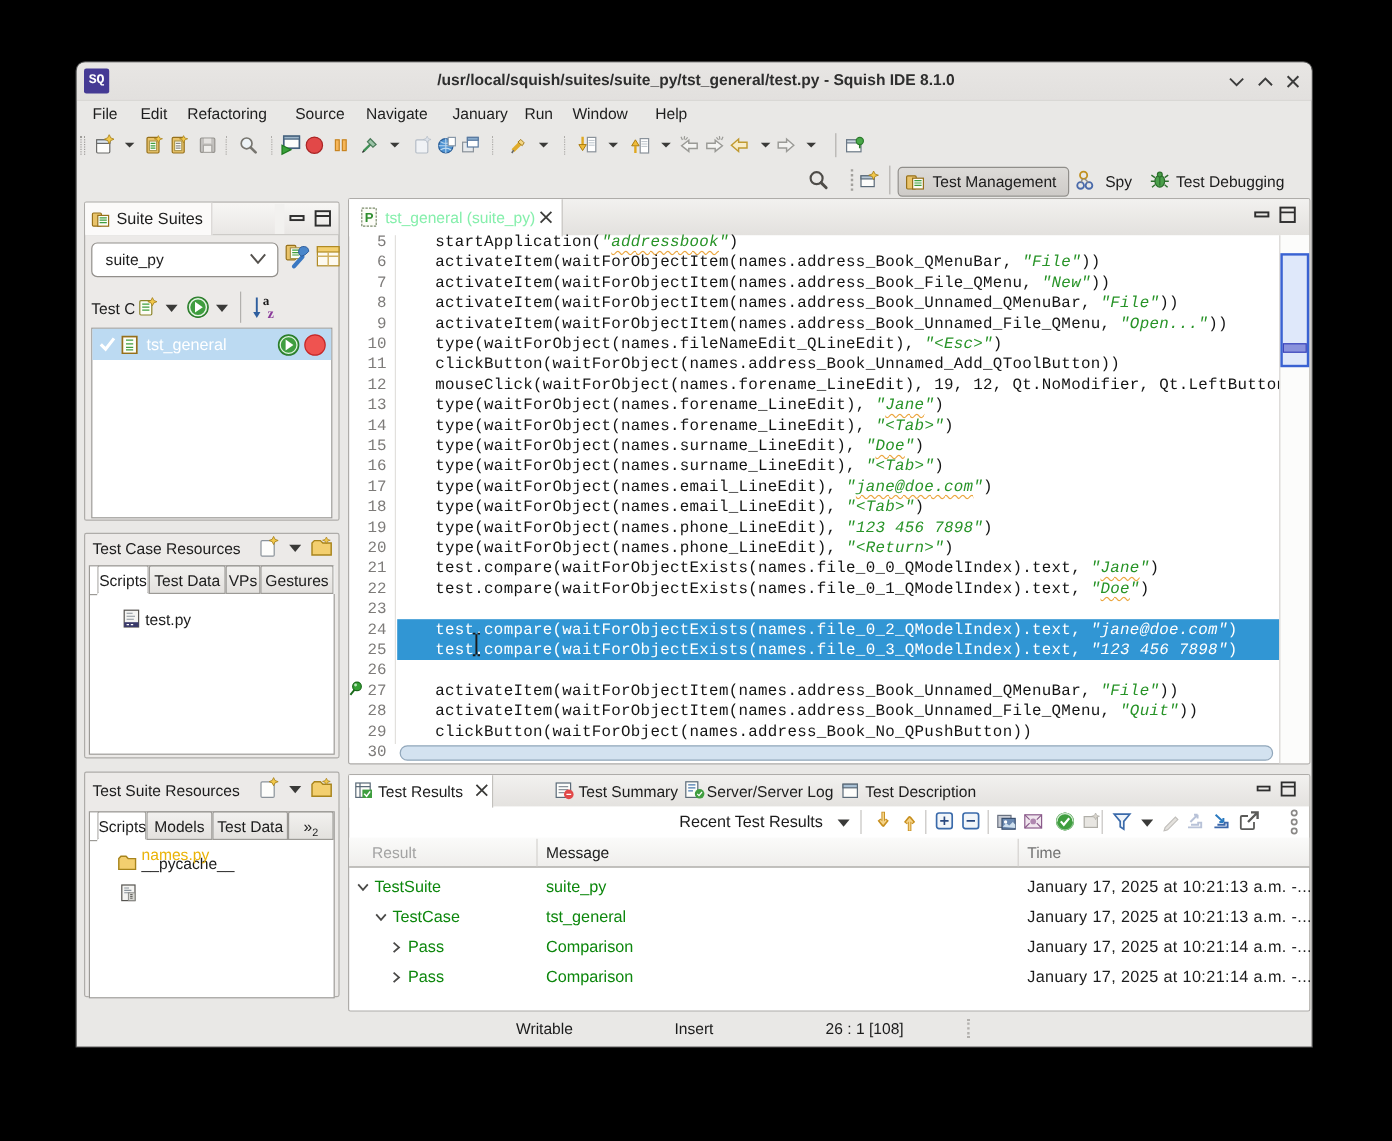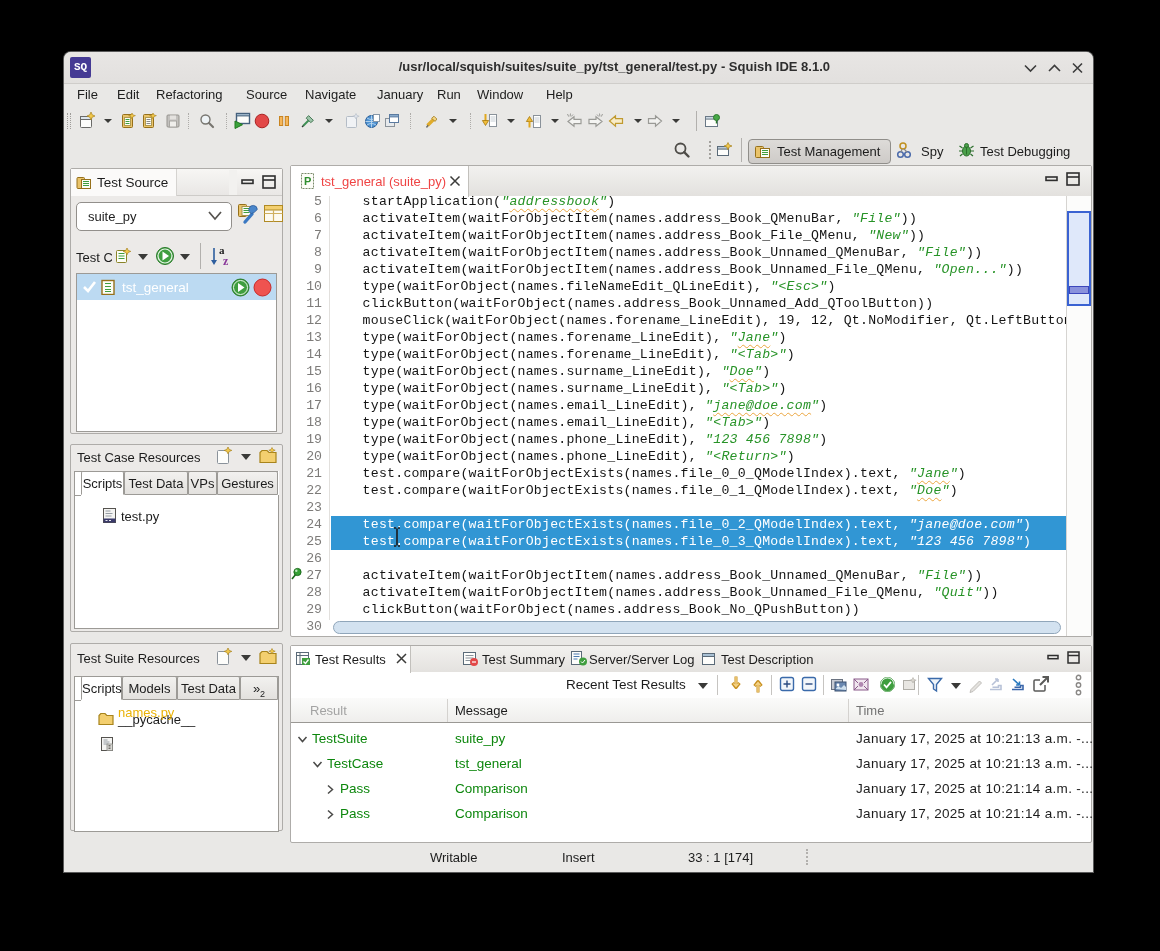--- a/index.html
+++ b/index.html
@@ -14,21 +14,21 @@
 .grn{color:#0d870d}
 svg{display:block}
 </style>
 </head>
 <body>
 <div id="root">
 <div id="win"></div>
 
 <div class="a" style="left:64px;top:52px;width:1029px;height:32px;background:linear-gradient(#e8e6e4,#e2e0de);border-radius:7px 7px 0 0;border-bottom:1px solid #cfcdca"></div>
 <div class="a" style="left:70px;top:57px;width:21px;height:21px;background:#453a94;border-radius:2px;color:#fff;font-weight:bold;font-size:11px;text-align:center;line-height:21px;font-family:'Liberation Mono',monospace">SQ</div>
-<div class="a" style="left:330px;top:59px;width:500px;text-align:right;white-space:nowrap;font-weight:bold;font-size:13px;color:#2e2e2e">/usr/local/squish/suites/suite_py/tst_general/test.py - Squish IDE 8.1.0</div>
+<div class="a" style="left:330px;top:59px;width:500px;text-align:center;white-space:nowrap;font-weight:bold;font-size:13px;color:#2e2e2e">/usr/local/squish/suites/suite_py/tst_general/test.py - Squish IDE 8.1.0</div>
 <svg class="a" style="left:1024px;top:62px" width="60" height="12" viewBox="0 0 60 12" fill="none" stroke="#3c3c3c" stroke-width="1.6">
 <path d="M1 3.5 L6.5 9 L12 3.5"></path>
       <path d="M25 9 L30.5 3.5 L36 9"></path>
       <path d="M49 1.5 L58 10.5 M58 1.5 L49 10.5"></path>
 </svg>
 
 <div class="a" style="left:64px;top:84px;width:1029px;height:22px;color:#1e1e1e">
 <span class="a" style="left:13px;top:3px">File</span>
 <span class="a" style="left:53px;top:3px">Edit</span>
 <span class="a" style="left:92px;top:3px">Refactoring</span>
@@ -197,21 +197,21 @@
 <span class="a" style="left:980px;top:144px;color:#1c1c1c">Test Debugging</span>
 
 <div class="a" style="left:70px;top:168px;width:213px;height:266px;border:1px solid #aeaca9;border-radius:2px;background:#eceae8"></div>
 <div class="a" style="left:71px;top:169px;width:211px;height:27px;background:linear-gradient(#f7f6f4,#e9e7e5);border-bottom:1px solid #cdcbc8"></div>
 <div class="a" style="left:71px;top:169px;width:106px;height:27px;background:#fbfaf9;border-right:1px solid #d5d3d0"></div>
 <svg class="a" style="left:76px;top:175px" width="17" height="16" viewBox="0 0 17 16">
       <rect x="1" y="2.5" width="7.5" height="11" rx="1" fill="#e9c36a" stroke="#96701a"></rect>
       <rect x="5.5" y="4.5" width="9" height="9" fill="#fdfdf6" stroke="#96701a"></rect>
       <path d="M7 6.5h6M7 8.5h6M7 10.5h6" stroke="#3f9e3f" stroke-width="1"></path>
     </svg>
-<span class="a" style="left:97px;top:175px;font-size:13.5px;color:#1c1c1c">Test Source</span>
+<span class="a" style="left:97px;top:175px;font-size:13.5px;color:#1c1c1c">Suite Suites</span>
 <div class="a" style="left:229px;top:170px;width:8px;height:25px;background:#f2f1ef"></div>
 <svg class="a" style="left:240px;top:175px" width="16" height="14" viewBox="0 0 16 14">
       <rect x="2" y="5" width="11" height="3.4" fill="none" stroke="#2e2e2e" stroke-width="1.6"></rect>
     </svg>
 <svg class="a" style="left:261px;top:174px" width="16" height="16" viewBox="0 0 16 16">
       <rect x="2" y="2" width="12" height="12" fill="none" stroke="#2e2e2e" stroke-width="1.6"></rect>
       <path d="M2 6h12" stroke="#2e2e2e" stroke-width="1.6"></path>
     </svg>
 <div class="a" style="left:76px;top:202px;width:156px;height:29px;background:#fff;border:1px solid #928f8b;border-radius:5px"></div>
 <span class="a" style="left:88px;top:209px;color:#1c1c1c">suite_py</span>
@@ -329,21 +329,21 @@
       <path d="M8.5 9.5h2M8.5 11h2M8.5 12.5h2" stroke="#55534f" stroke-width="0.8"></path>
     </svg>
 <span class="a" style="left:118px;top:705px;color:#eab308">names.py</span>
 <div class="a" style="left:290px;top:165px;width:802px;height:472px;border:1px solid #aeaca9;border-radius:2px;background:#fff"></div>
 <div class="a" style="left:291px;top:166px;width:800px;height:30px;background:linear-gradient(#f2f1ef,#e3e1de)"></div>
 <div class="a" style="left:291px;top:166px;width:178px;height:31px;background:#fff;border-right:1px solid #c2c0bc"></div>
 <svg class="a" style="left:300px;top:172px" width="15" height="18" viewBox="0 0 15 18">
       <rect x="1.5" y="1.5" width="12" height="15" fill="#fdfdf8" stroke="#7a8a6a" stroke-dasharray="2 1"></rect>
       <text x="4" y="13" font-size="11" font-weight="bold" fill="#2f8e2f" font-family="Liberation Sans">P</text>
     </svg>
-<span class="a" style="left:321px;top:174px;color:#ef4444">tst_general (suite_py)</span>
+<span class="a" style="left:321px;top:174px;color:#86efac">tst_general (suite_py)</span>
 <svg class="a" style="left:448px;top:174px" width="14" height="14" viewBox="0 0 14 14">
       <path d="M2.5 2.5 L11.5 11.5 M11.5 2.5 L2.5 11.5" stroke="#3c3c3a" stroke-width="1.5"></path>
     </svg>
 <svg class="a" style="left:1044px;top:172px" width="16" height="14" viewBox="0 0 16 14">
       <rect x="2" y="5" width="11" height="3.4" fill="none" stroke="#2e2e2e" stroke-width="1.6"></rect>
     </svg>
 <svg class="a" style="left:1065px;top:171px" width="16" height="16" viewBox="0 0 16 16">
       <rect x="2" y="2" width="12" height="12" fill="none" stroke="#2e2e2e" stroke-width="1.6"></rect>
       <path d="M2 6h12" stroke="#2e2e2e" stroke-width="1.6"></path>
     </svg>
@@ -549,16 +549,16 @@
 <span class="a grn" style="left:455px;top:781px;font-size:13.5px">Comparison</span>
 <span class="a" style="left:856px;top:781px;font-size:13.5px;letter-spacing:0.32px;color:#1c1c1c;width:237px;overflow:hidden;white-space:nowrap">January 17, 2025 at 10:21:14 a.m. -...</span>
 <svg class="a" style="left:324px;top:808px" width="13" height="13" viewBox="0 0 13 13">
       <path d="M4 2.5 L8.5 6.5 L4 10.5" fill="none" stroke="#4a4a48" stroke-width="1.5"></path>
     </svg>
 <span class="a grn" style="left:340px;top:806px;font-size:13.5px">Pass</span>
 <span class="a grn" style="left:455px;top:806px;font-size:13.5px">Comparison</span>
 <span class="a" style="left:856px;top:806px;font-size:13.5px;letter-spacing:0.32px;color:#1c1c1c;width:237px;overflow:hidden;white-space:nowrap">January 17, 2025 at 10:21:14 a.m. -...</span>
 <span class="a" style="left:430px;top:850px;color:#1c1c1c">Writable</span>
 <span class="a" style="left:562px;top:850px;color:#1c1c1c">Insert</span>
-<span class="a" style="left:688px;top:850px;color:#1c1c1c">33 : 1 [174]</span>
+<span class="a" style="left:688px;top:850px;color:#1c1c1c">26 : 1 [108]</span>
 <div class="a" style="left:806px;top:849px;width:1px;height:16px;border-left:2px dotted #b2b0ad"></div>
 
 </div>
 
 </body></html>

